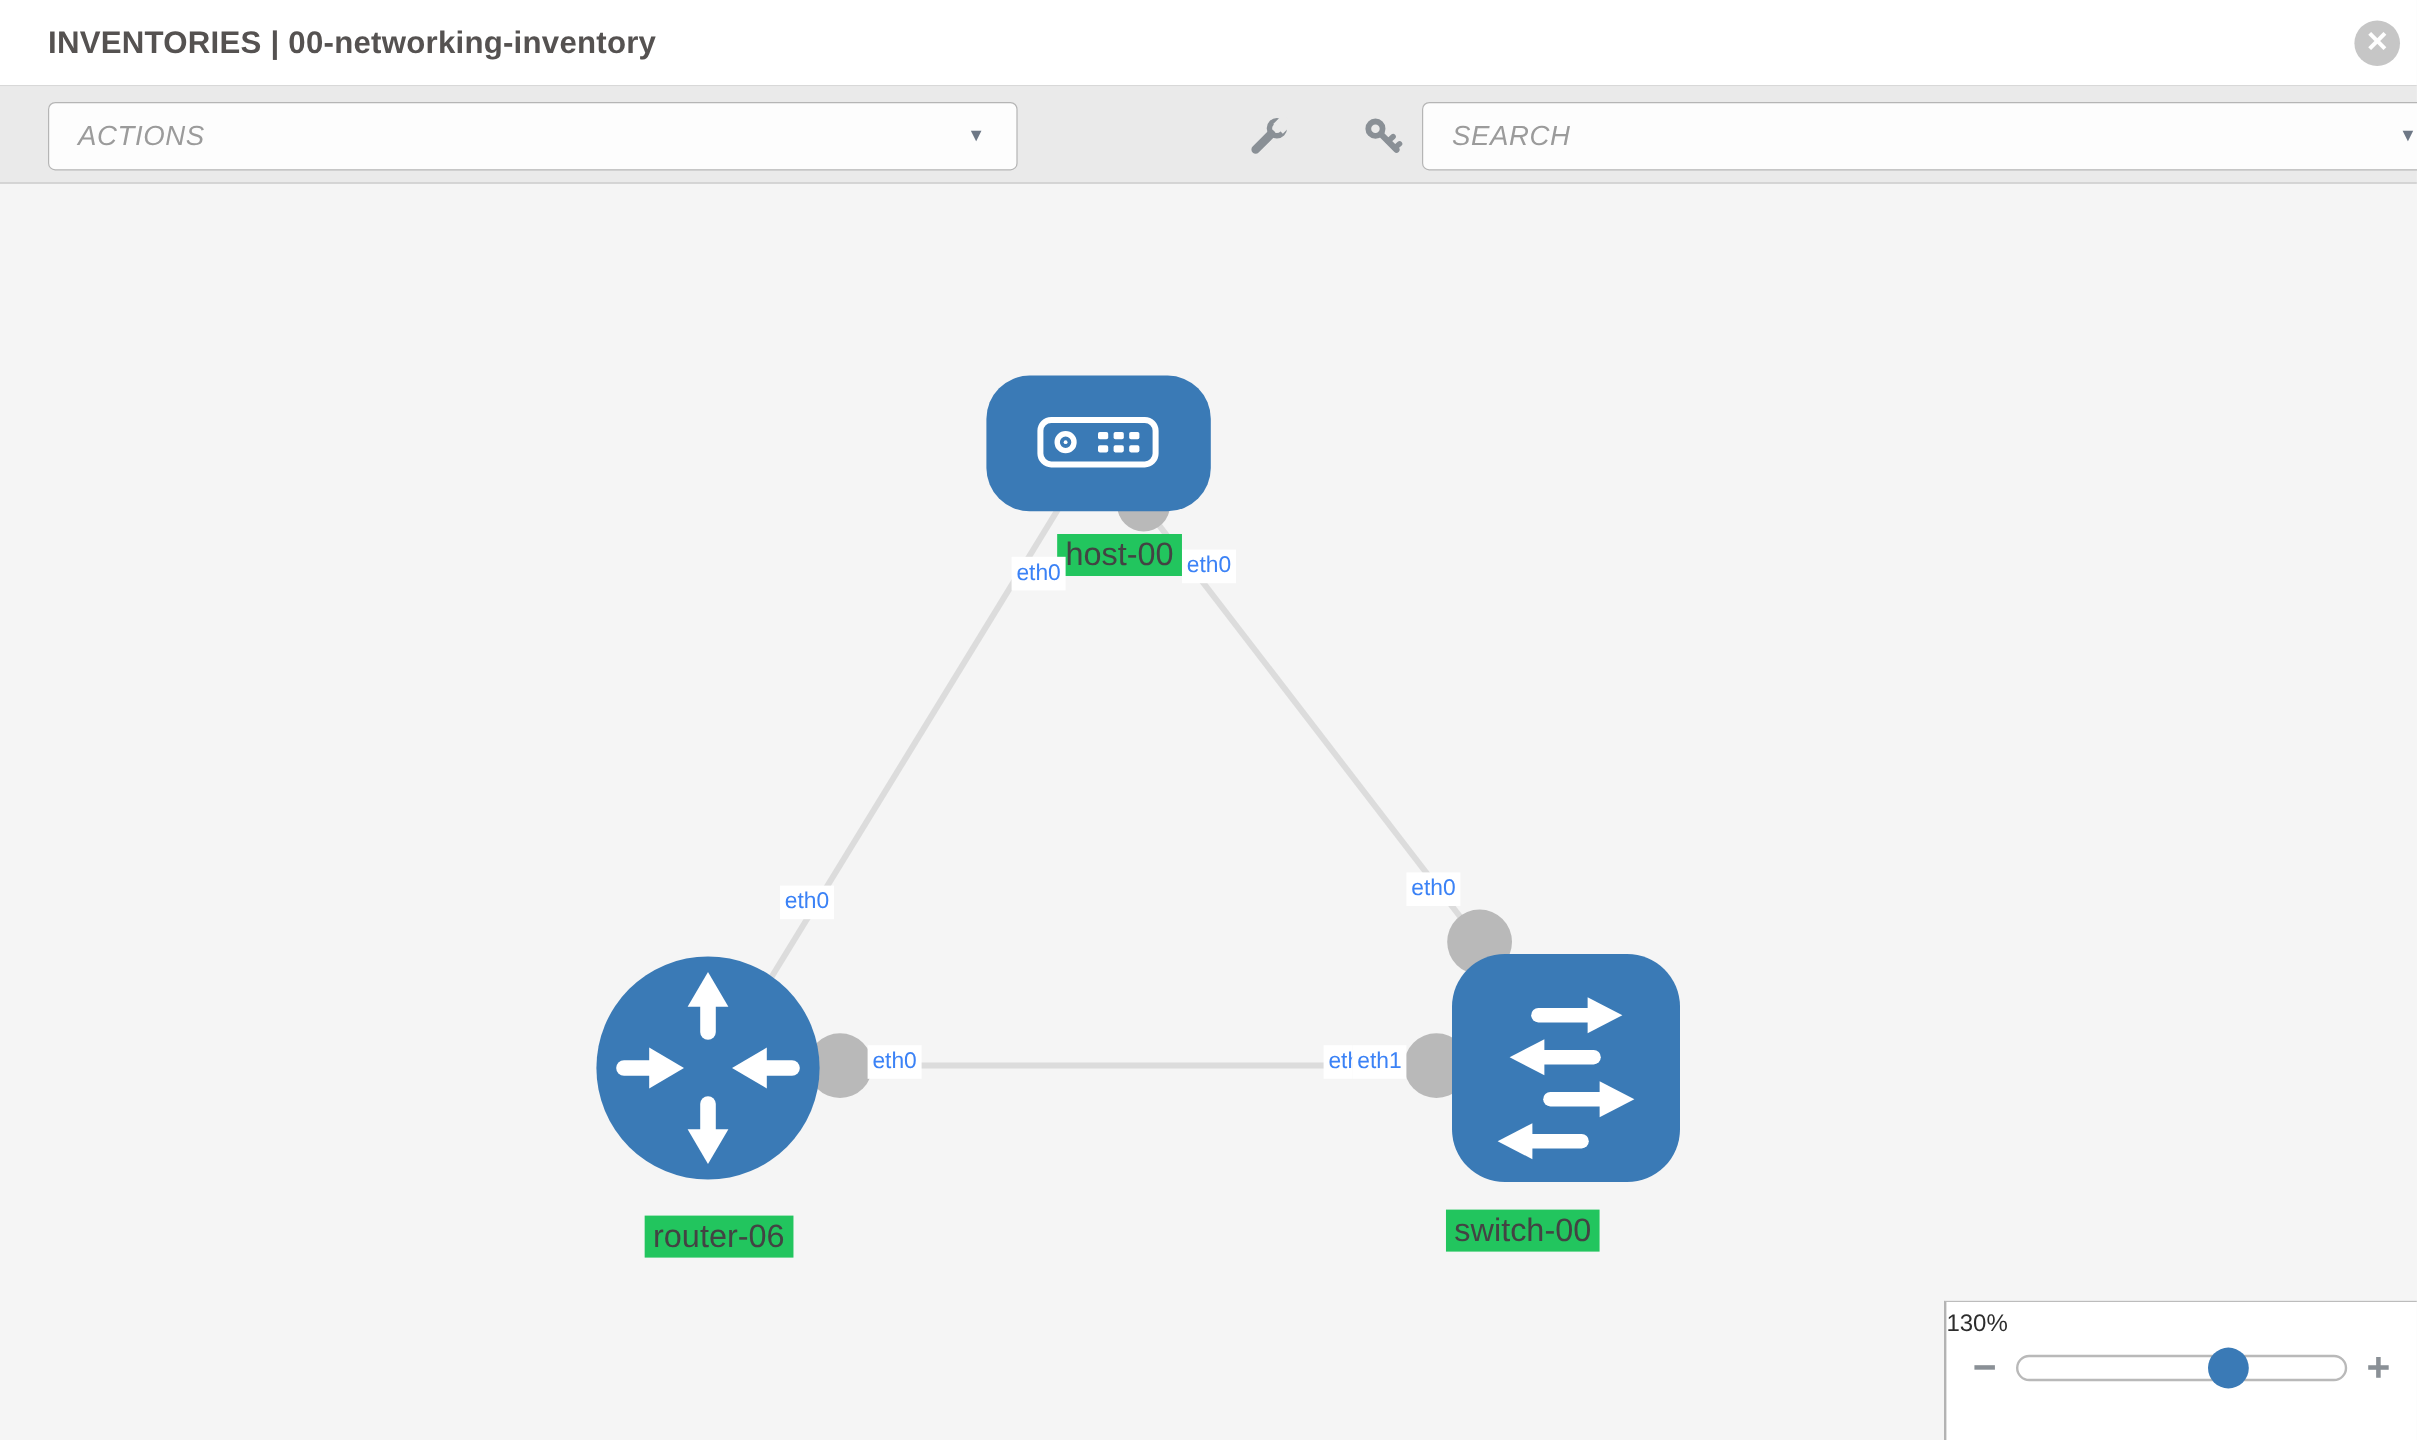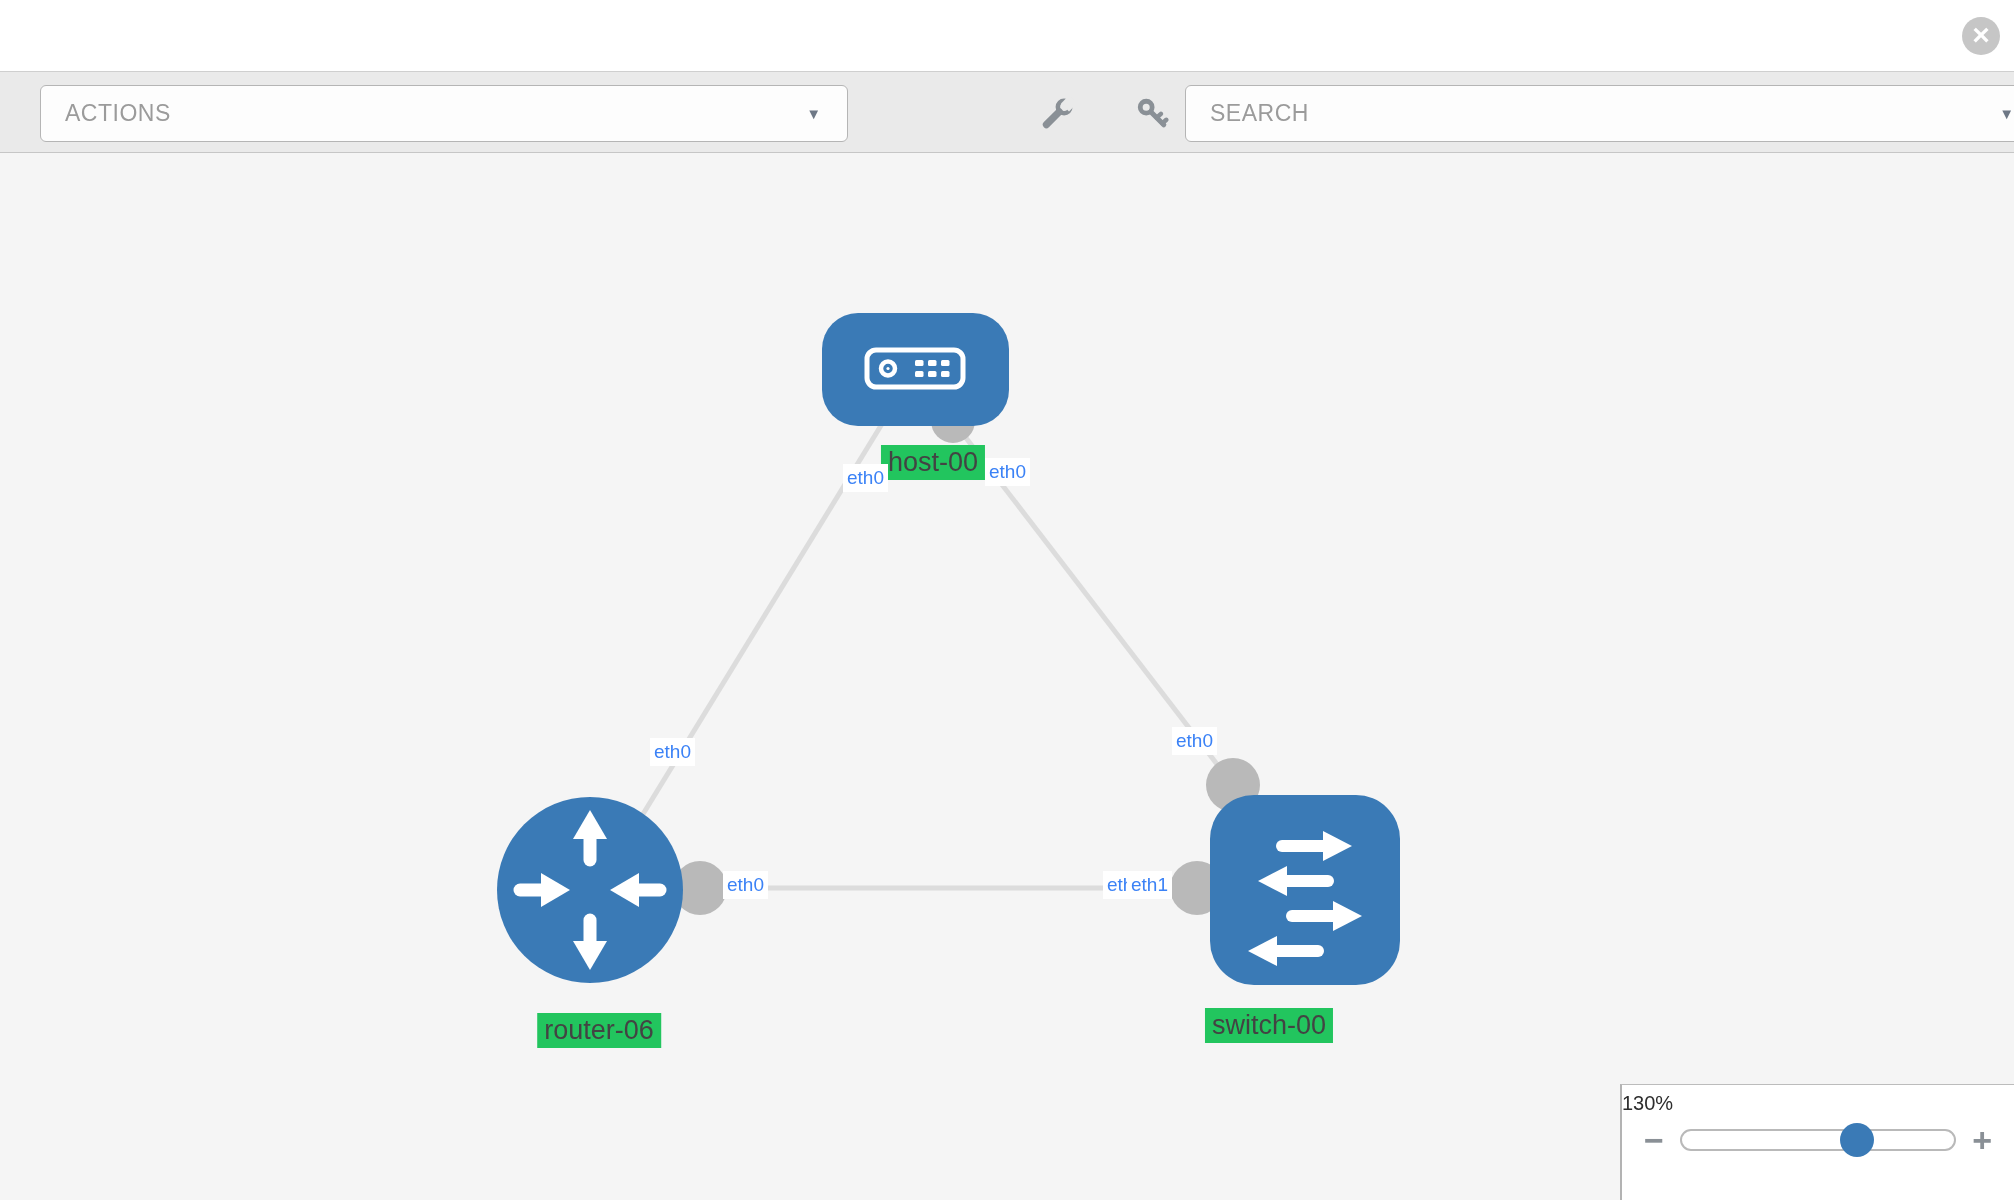--- a/index.html
+++ b/index.html
@@ -13,21 +13,21 @@
                 font-size:26px; font-weight:bold; color:#555251; letter-spacing:.2px; }
   .close-btn { position:absolute; right:14px; top:17px; width:38px; height:38px;
                border-radius:50%; background:#c6c6c6; color:#ffffff; text-align:center;
                line-height:36px; font-size:30px; font-weight:bold; cursor:pointer; }
 
   
   .toolbar { position:absolute; left:0; top:72px; width:2014px; height:81px;
              background:#eaeaea; border-bottom:1px solid #c6c6c6; }
   .select-box { position:absolute; top:13px; height:57px; background:#fdfdfd;
                 border:1px solid #b5b5b5; border-radius:6px; display:flex;
-                align-items:center; padding:0 24px; cursor:pointer; }
+                align-items:center; padding:0 24px; cursor:pointer;font-style:italic; }
   .select-box .ph { font-size:23px; color:#9b9b9b; letter-spacing:.5px; }
   .select-box .caret { position:absolute; right:26px; top:50%; transform:translateY(-54%);
                        font-size:15px; color:#6e7886; }
   .actions-box { left:40px;  width:808px; }
   .search-box  { left:1185px; width:856px; }
   .tool-icons { position:absolute; left:1040px; top:13px; width:130px; height:57px;
                 display:flex; align-items:center; justify-content:space-between; }
   .tool-icon { width:34px; height:34px; cursor:pointer; }
 
   
@@ -53,20 +53,21 @@
   .zoom-plus  { margin-left:16px; }
   .zoom-track { position:relative; flex:1; height:22px; background:#ffffff;
                 border:2px solid #b9b9b9; border-radius:11px; cursor:pointer; }
   .zoom-thumb { position:absolute; top:50%; width:34px; height:34px; border-radius:50%;
                 background:#3a7ab6; transform:translate(-50%,-50%); cursor:grab; }
 </style>
 </head>
 <body>
 
 <div class="header">
+  <div class="page-title">INVENTORIES | 00-networking-inventory</div>
   <div class="close-btn">×</div>
 </div>
 
 <div class="toolbar">
 
   <div class="select-box actions-box">
     <span class="ph">ACTIONS</span>
     <span class="caret">▼</span>
   </div>
 

